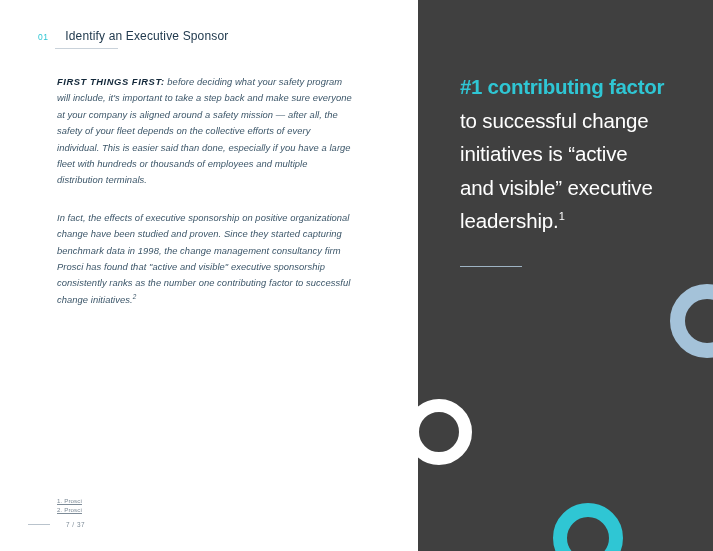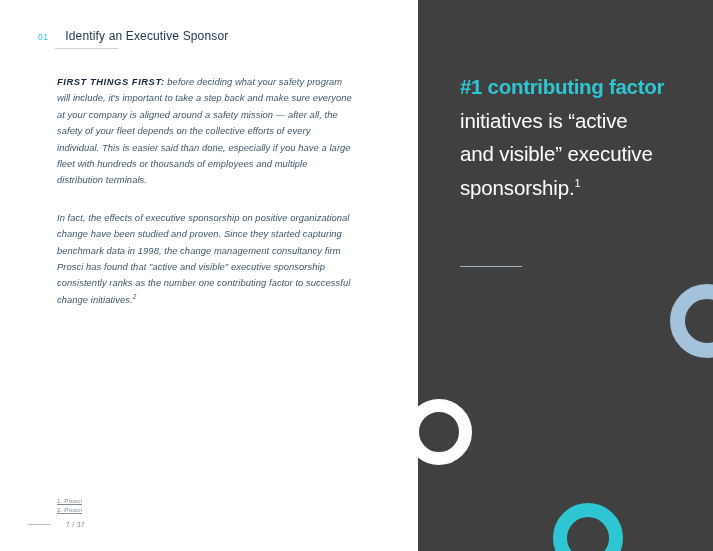--- a/index.html
+++ b/index.html
@@ -236,21 +236,22 @@
   </div>
 
   <div class="right-panel">
 
     <div class="ring ring-lightblue"></div>
     <div class="ring ring-white"></div>
     <div class="ring ring-teal"></div>
 
     <div class="pull-quote">
       <div class="pull-quote-line accent">#1 contributing factor</div>
+      <div class="pull-quote-line">to successful change</div>
       <div class="pull-quote-line">initiatives is “active</div>
       <div class="pull-quote-line">and visible” executive</div>
-      <div class="pull-quote-line"><span>sponsorship.</span><sup>1</sup></div>
+      <div class="pull-quote-line"><span>leadership.</span><sup>1</sup></div>
     </div>
 
     <div class="quote-rule"></div>
   </div>
 
 </div>
 
 </body></html>

